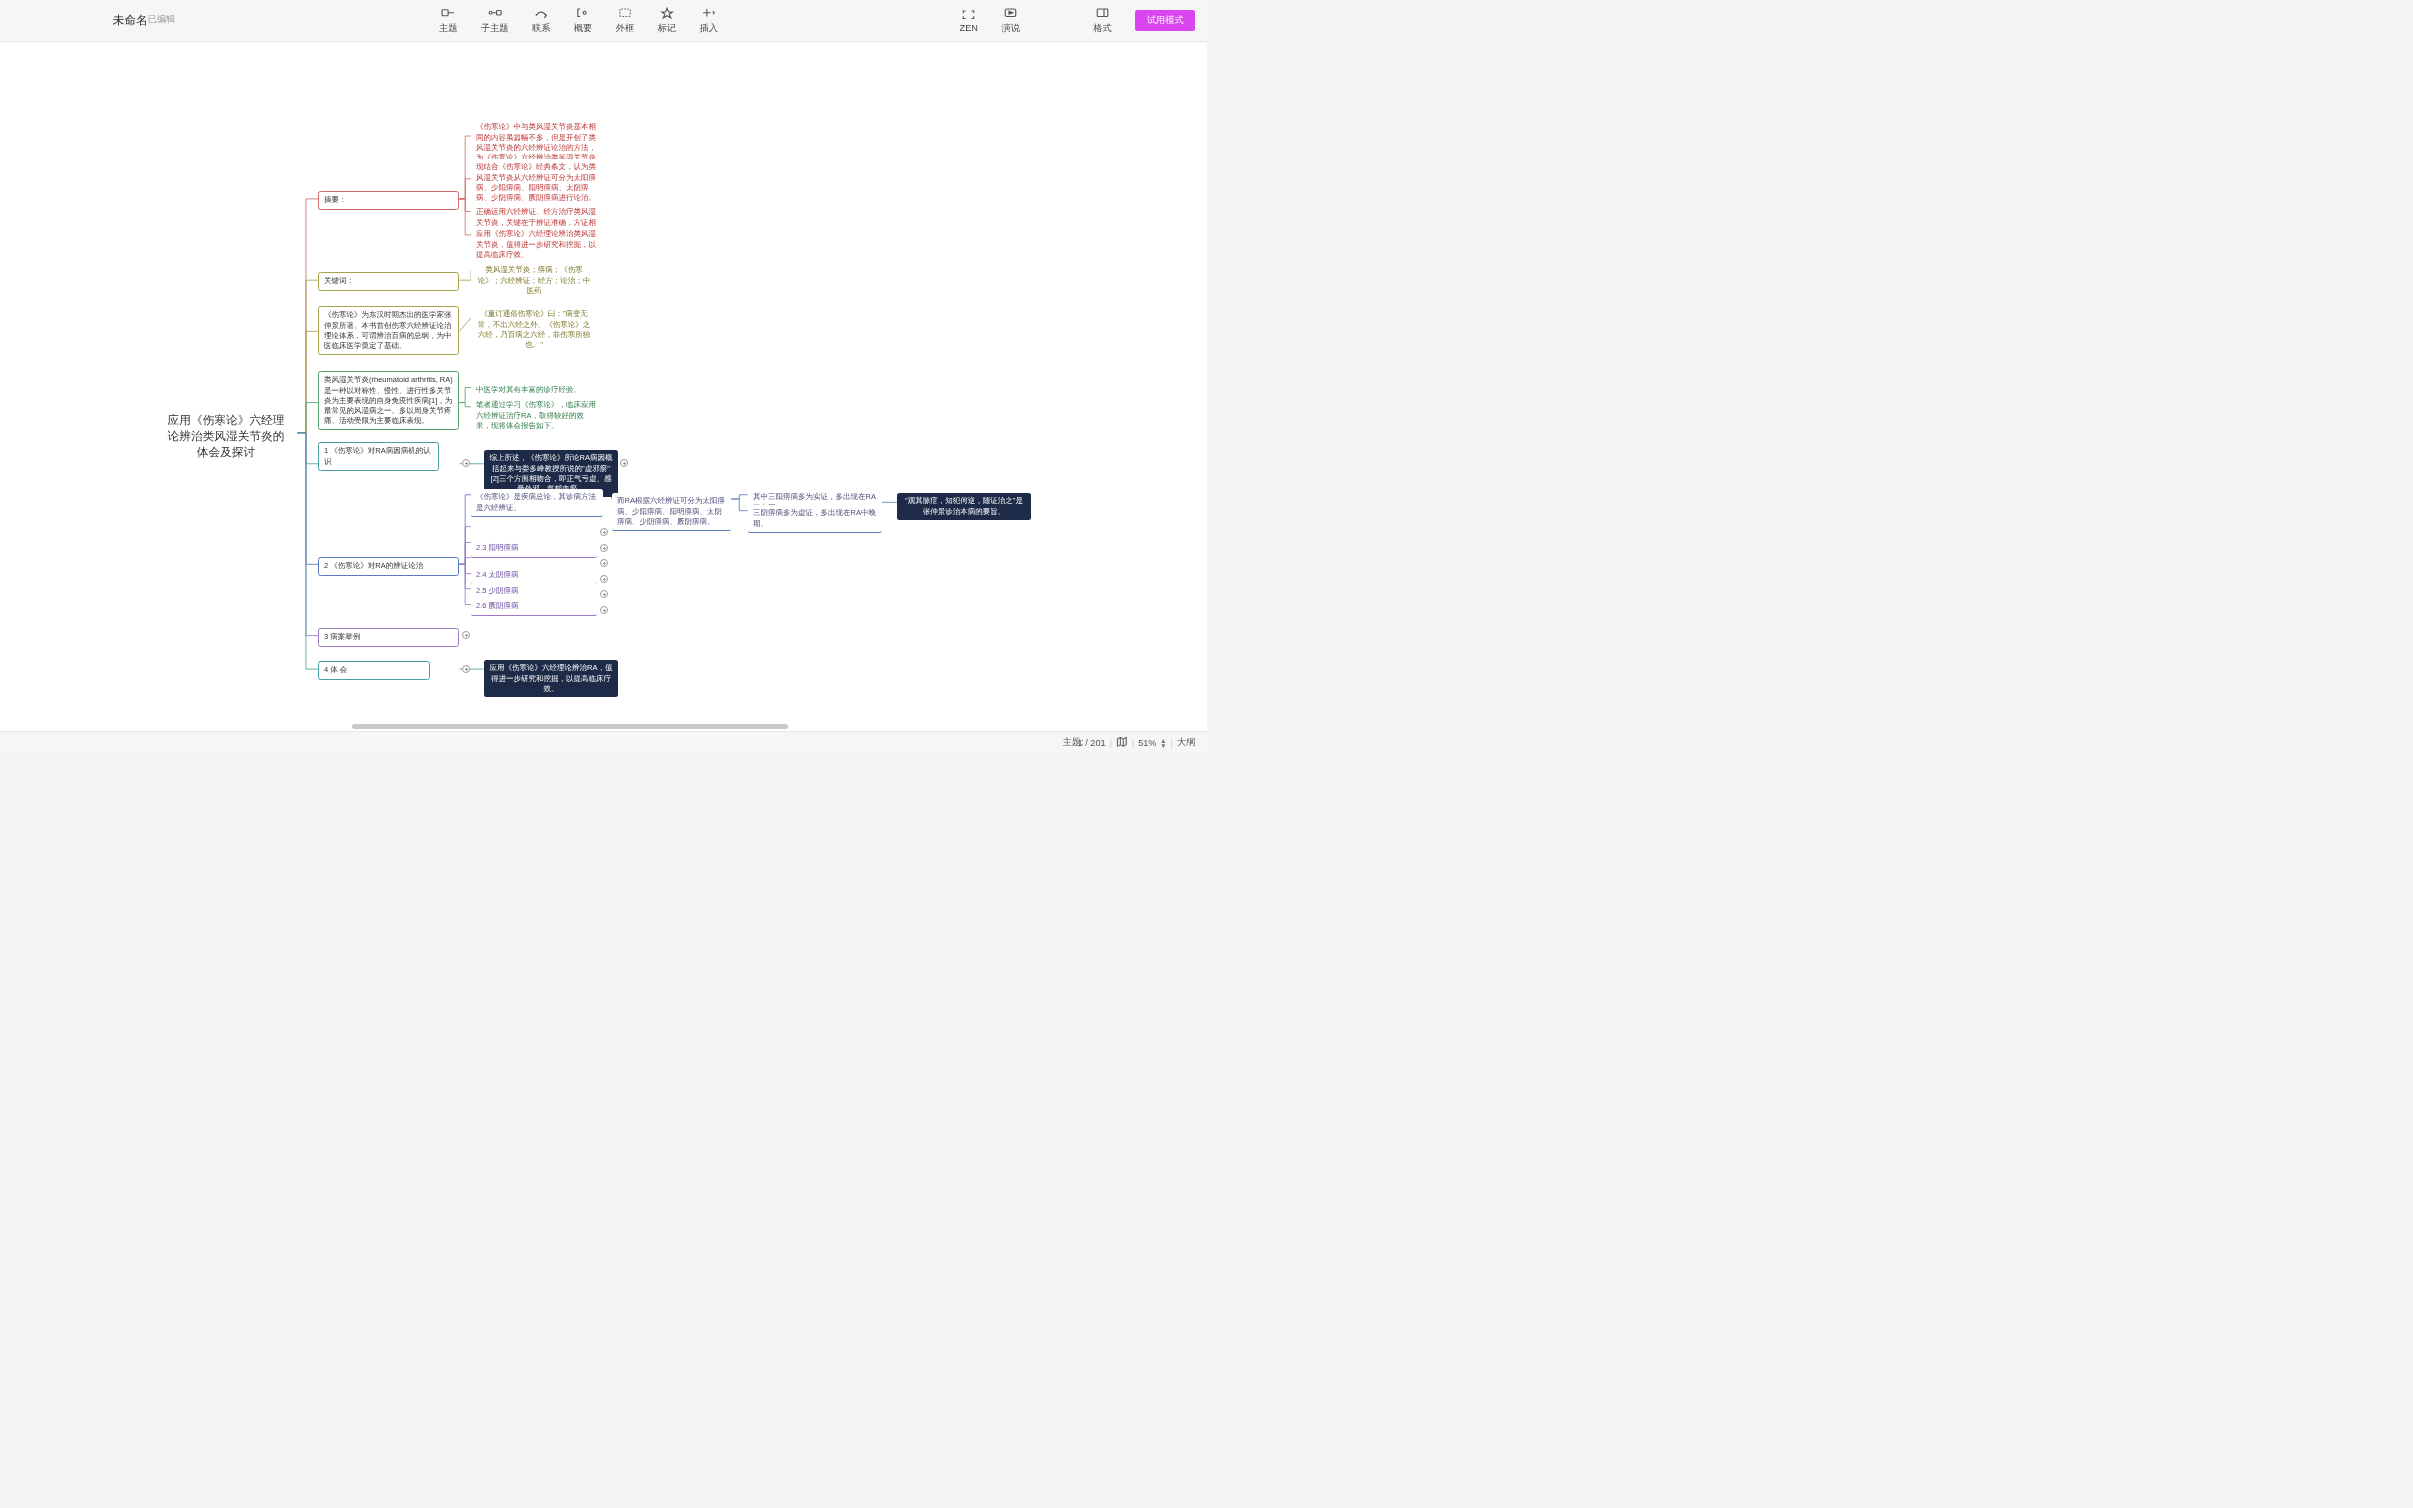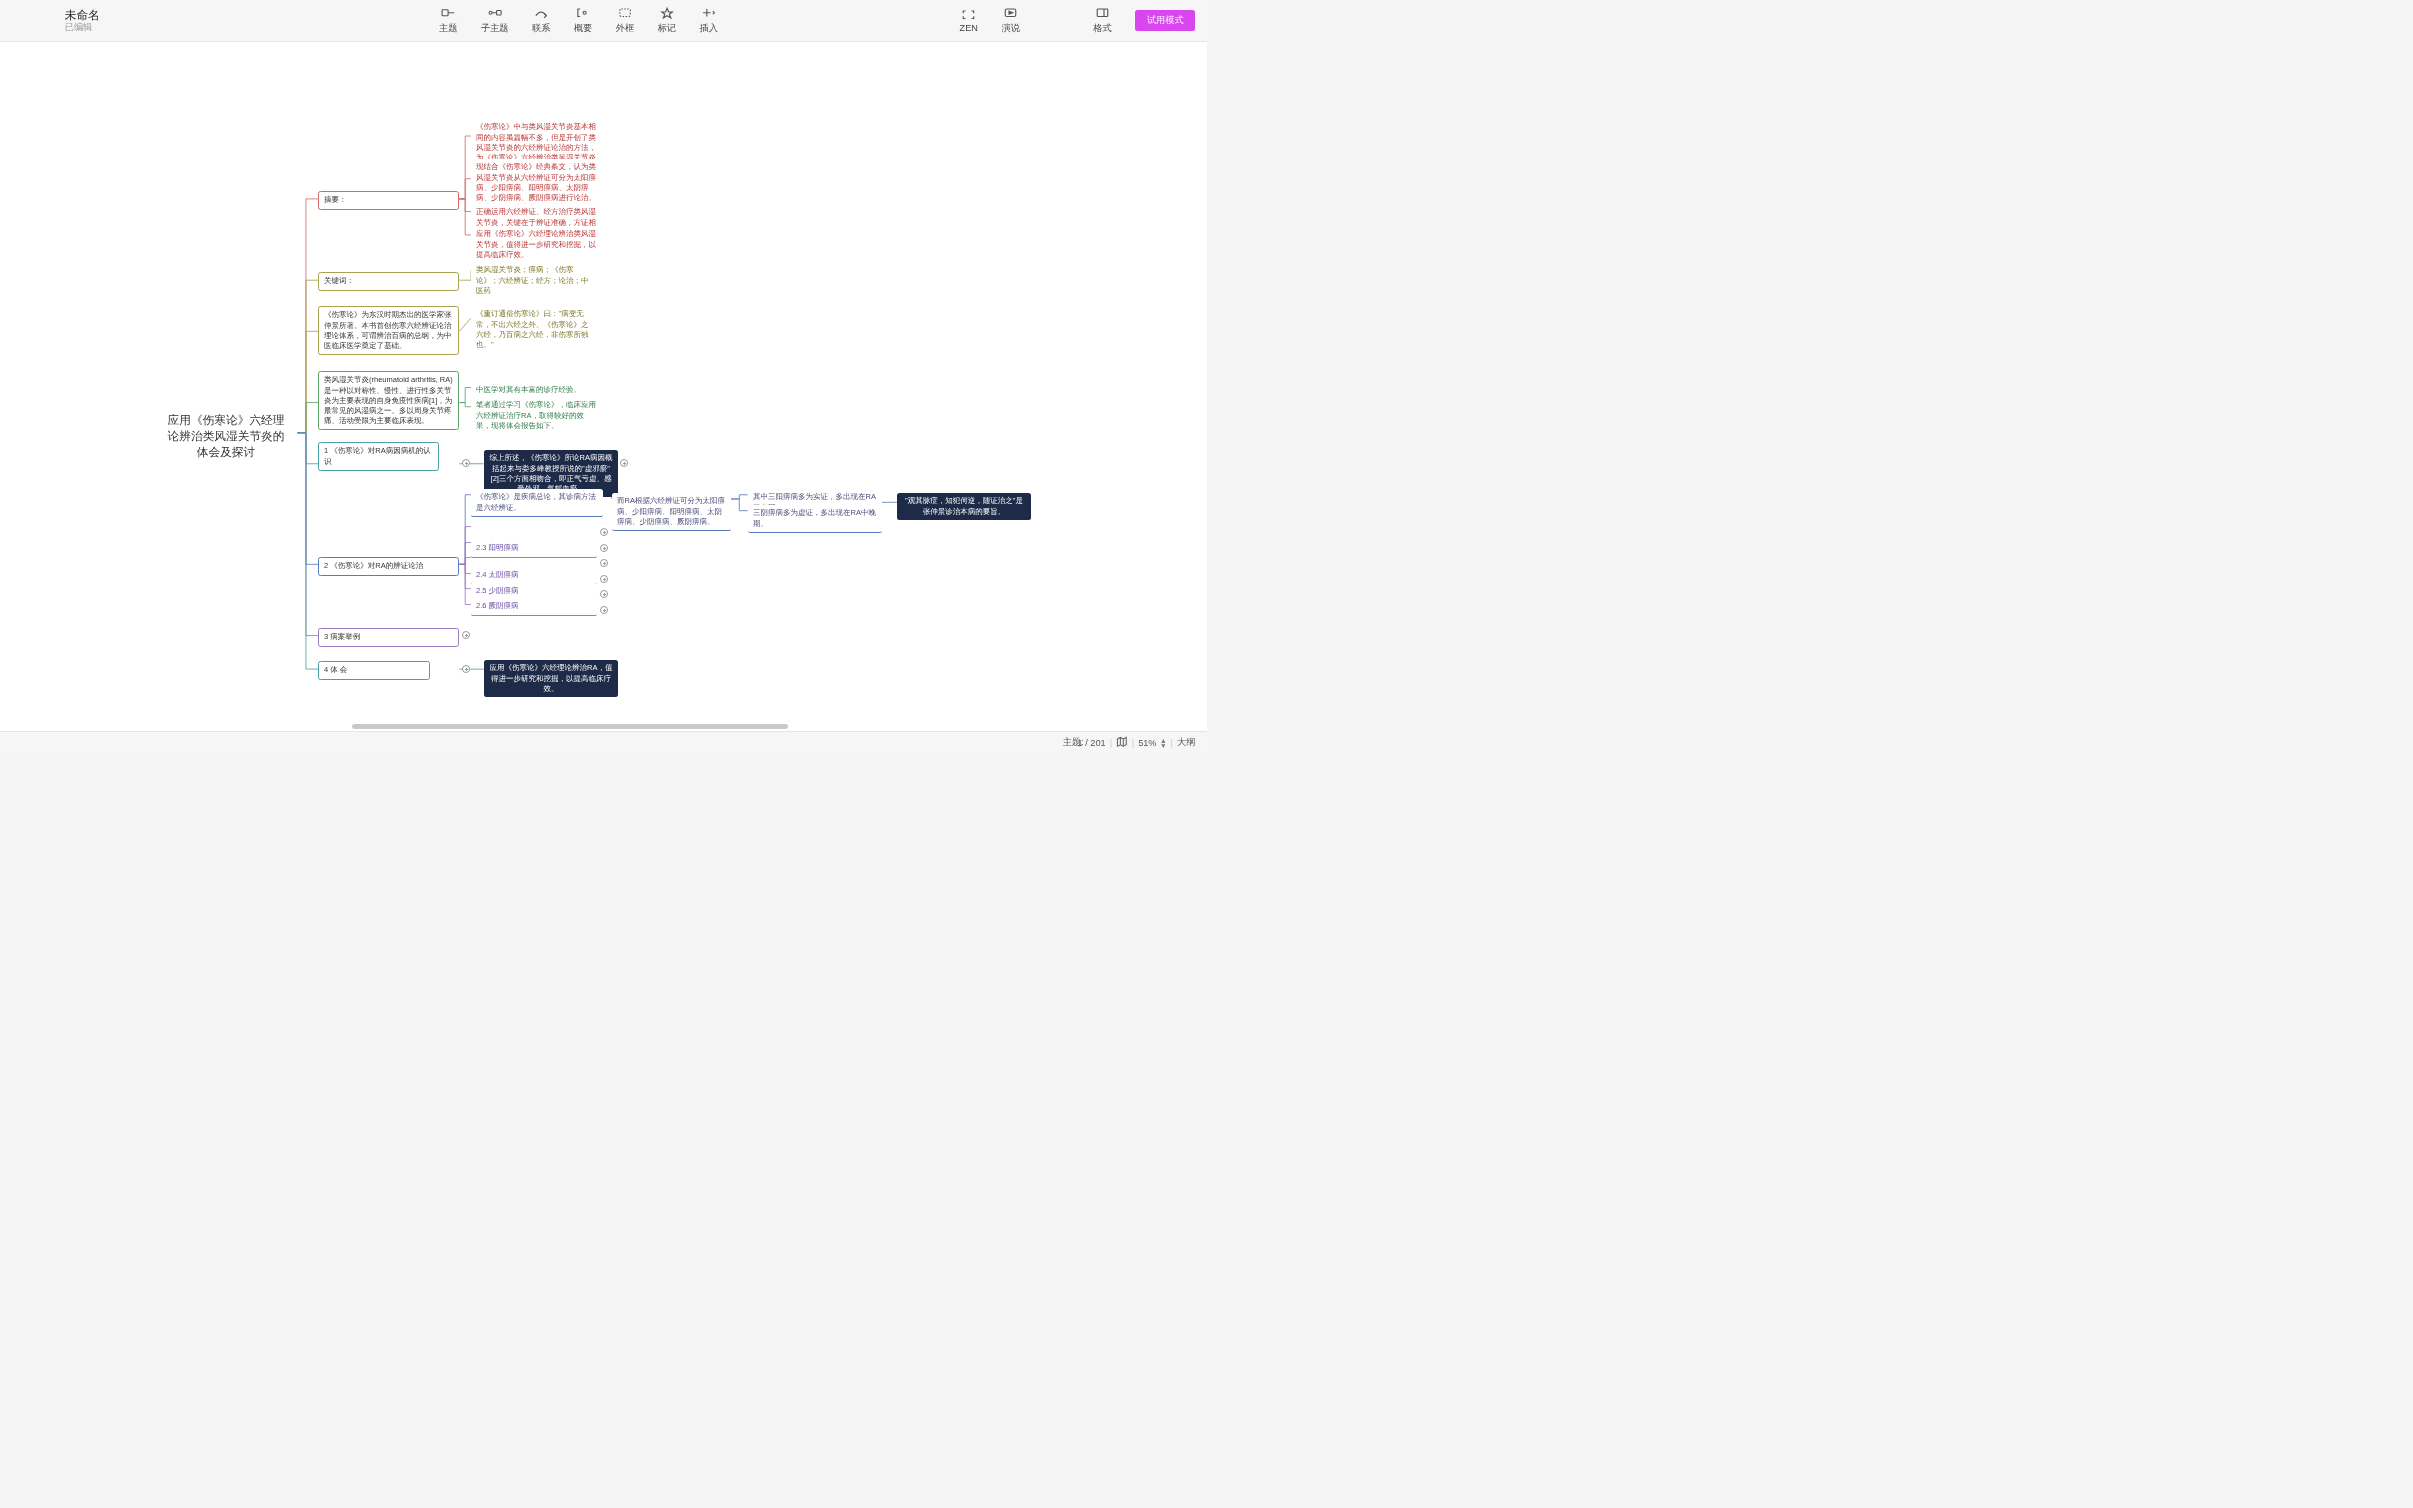--- a/index.html
+++ b/index.html
@@ -15,21 +15,21 @@
   
   .topbar {
     height: 42px;
     background: #f6f6f6;
     border-bottom: 0.8px solid #e6e6e6;
     display: flex;
     align-items: center;
     padding: 0 11.7px;
     position: relative;
   }
-  .title-block { display:flex; flex-direction:column; line-height:1.1; margin-left:53px;}
+  .title-block { display:flex; line-height:1.1; margin-left:101px;text-align:right;}
   .title-main { font-size:11.7px; color:#222; }
   .title-sub { font-size:9.2px; color:#999; }
   .toolbar-center {
     position:absolute; left:50%; transform:translateX(-50%);
     display:flex; gap:23.5px; align-items:center;
     margin-left:-25px;
   }
   .toolbar-right {
     margin-left:auto; display:flex; gap:23.5px; align-items:center;
   }
@@ -69,21 +69,21 @@
   .node.box-olive  { border:0.8px solid #a9a24c; color:#7a7524; }
   .node.box-green  { border:0.8px solid #5aa36a; color:#2e7a45; }
   .node.box-teal   { border:0.8px solid #4aa0a0; color:#333; }
   .node.box-blue   { border:0.8px solid #5a7abf; color:#333; }
   .node.box-purple { border:0.8px solid #9a7ac0; color:#333; }
   .node.box-dark {
     background:#1d2b48; color:#fff; border:none;
     text-align:center;
   }
   .node.small-red   { color:#b33; border:none; }
-  .node.small-olive { color:#7a7524; border:none; }
+  .node.small-olive { color:#7a7524; border:none;text-align:center; }
   .node.small-green { color:#2e7a45; border:none; }
   .node.small-teal  { color:#2f8a8a; border:none; }
   .node.small-purple{ color:#6a4ca0; border:none; }
   
   .collapse {
     position:absolute;
     width:8.4px; height:8.4px;
     border:0.8px solid #999; border-radius:50%;
     background:#fff;
   }

